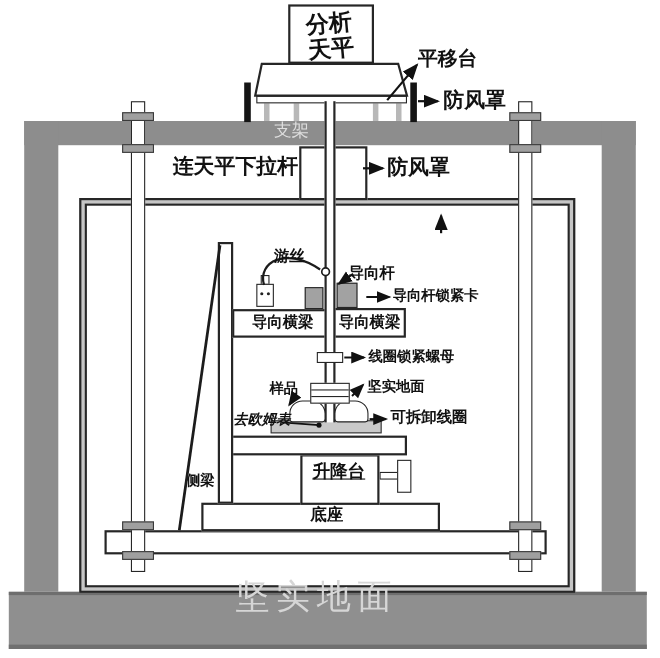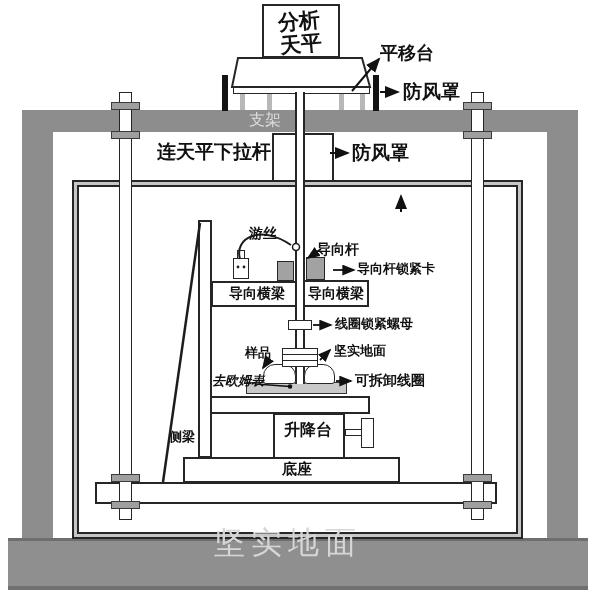--- a/index.html
+++ b/index.html
@@ -31,21 +31,21 @@
 
   <div class="abs z2" style="left:72px;top:180px;width:451px;height:359px;background:#c6c6c6;
               border:2px solid #262626;box-sizing:border-box;">
     <div class="abs" style="left:3px;top:3px;right:3px;bottom:3px;background:#fff;border:2px solid #262626;"></div>
   </div>
 
   <div class="abs whitebox z3" style="left:95px;top:482px;width:402px;height:22px;"></div>
   <div class="abs whitebox z3" style="left:183px;top:457px;width:217px;height:26px;"></div>
   <div class="lbl z5" style="left:282px;top:461px;font-size:15px;">底座</div>
   <div class="abs whitebox z3" style="left:273px;top:413px;width:72px;height:46px;"></div>
-  <div class="lbl z5" style="left:284px;top:421px;font-size:16px;">升降台</div>
+  <div class="lbl z5" style="left:284px;top:421px;font-size:16px;text-decoration:underline;">升降台</div>
   <div class="abs thinbox z3" style="left:345px;top:429px;width:17px;height:7px;"></div>
   <div class="abs thinbox z3" style="left:361px;top:418px;width:13px;height:30px;"></div>
   <div class="abs whitebox z3" style="left:205px;top:396px;width:165px;height:18px;"></div>
 
   <div class="abs whitebox z3" style="left:198px;top:220px;width:14px;height:238px;"></div>
   <div class="lbl z5" style="left:169px;top:430px;font-size:13px;">侧梁</div>
 
   <div class="abs z3" style="left:246px;top:382px;width:101px;height:12px;background:#c9c9c9;border:1.5px solid #333;box-sizing:border-box;"></div>
   <div class="abs thinbox z4" style="left:263px;top:364px;width:33px;height:20px;border-radius:12px 12px 3px 3px;"></div>
   <div class="abs thinbox z4" style="left:304px;top:364px;width:31px;height:20px;border-radius:12px 12px 3px 3px;"></div>

